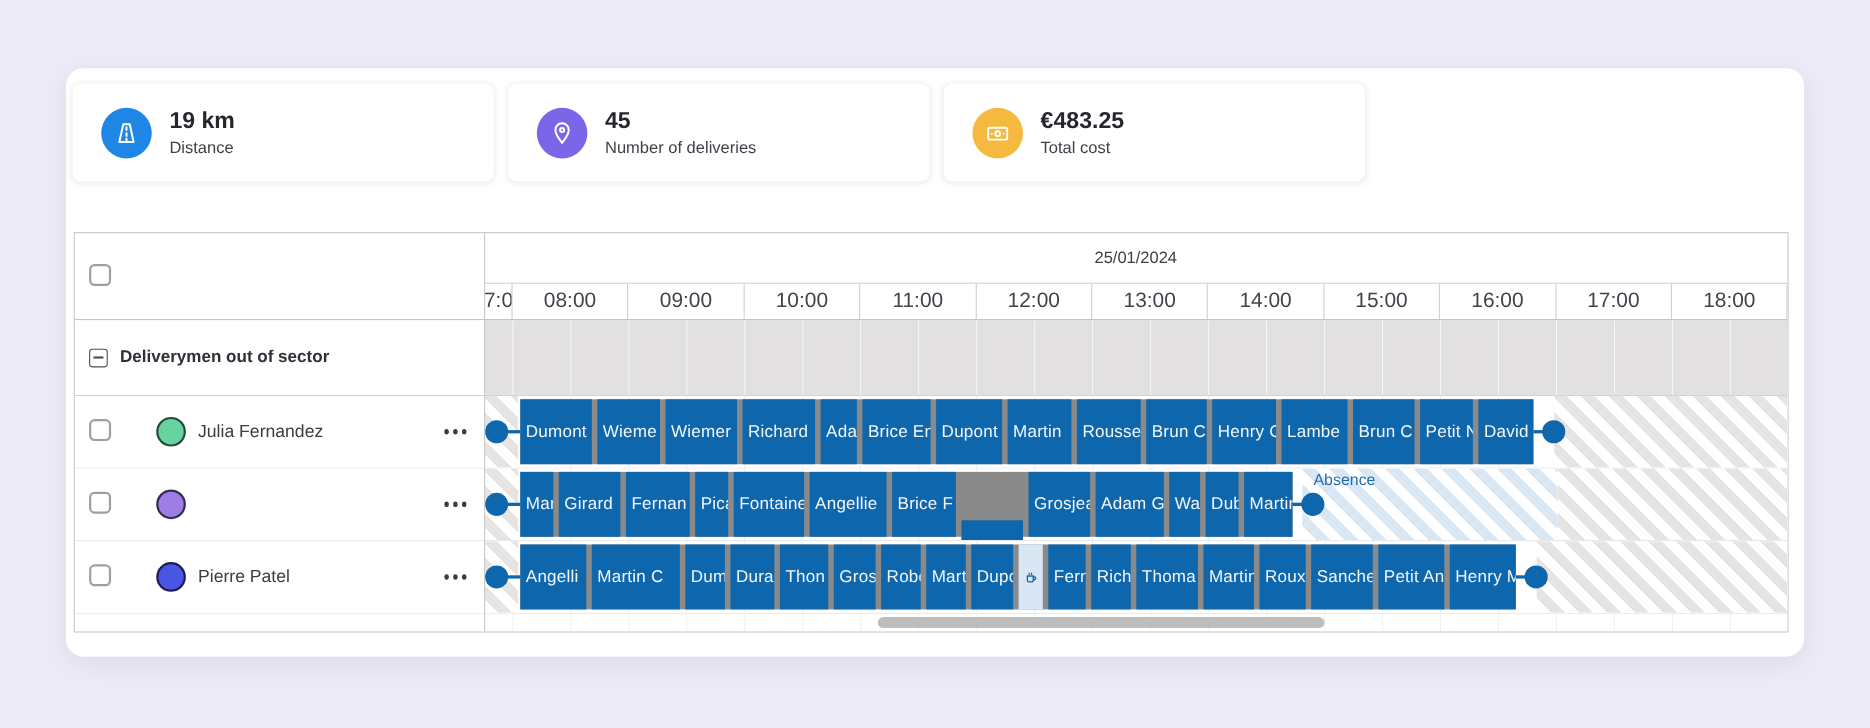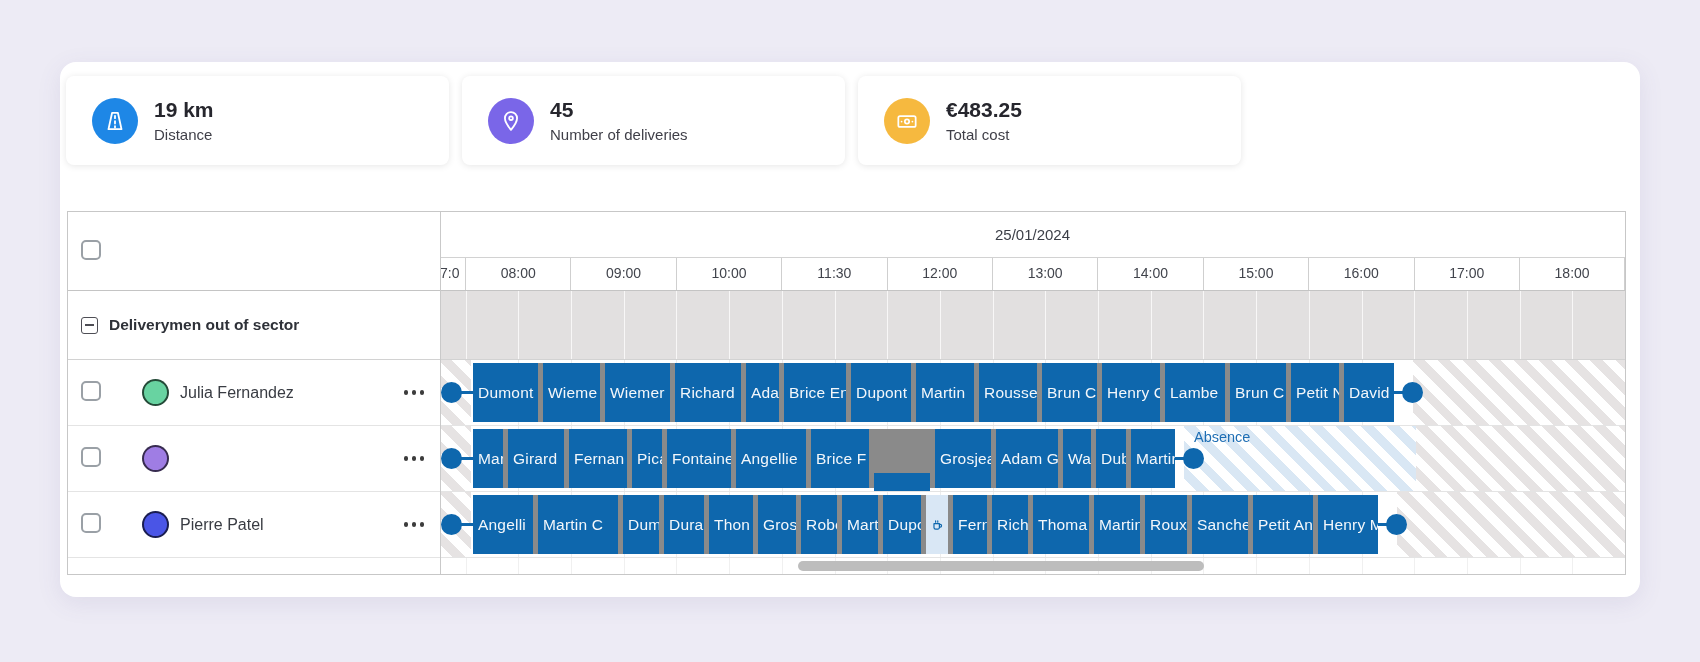--- a/index.html
+++ b/index.html
@@ -21,21 +21,21 @@
   
   .table { position:absolute; left:7px; top:149px; width:1559px; height:364px;
     border:1px solid #c7c7c7; background:#fff; overflow:hidden; }
   .vdivider { position:absolute; left:372px; top:0; width:1px; height:100%; background:#c9c9c9; z-index:6; }
 
   .table-header { position:relative; height:79px; border-bottom:1px solid #c4c4c4; }
   .hdr-date { margin-left:372px; width:1185px; height:46px; line-height:46px; text-align:center;
     font-size:15px; color:#3c3f47; border-bottom:1px solid #d2d2d2; }
   .hours-row { margin-left:372px; width:1185px; height:32px; display:flex; overflow:hidden; }
   .hour-cell { flex:none; width:105.4px; height:32px; line-height:31px; text-align:center;
-    font-size:14px; color:#41444c; border-right:1px solid #cfcfcf; }
+    font-size:19px; color:#41444c; border-right:1px solid #cfcfcf; }
   .hour-cell.first { width:26px; overflow:hidden; text-align:left; }
   .hdr-checkbox { position:absolute; left:13px; top:28px; }
 
   .checkbox { width:20px; height:20px; border:2px solid #9aa0a6; border-radius:5px; background:#fff; display:inline-block; }
 
   .group-row { display:flex; height:69px; border-bottom:1px solid #d2d2d2; }
   .group-left { width:372px; display:flex; align-items:center; padding-left:13px; gap:11px; background:#fff; }
   .collapse-icon { width:17px; height:17px; border:1.5px solid #4e4e55; border-radius:3px; position:relative; flex:none; }
   .collapse-icon .minus { position:absolute; left:3px; top:6.5px; width:8.5px; height:1.8px; background:#4e4e55; }
   .group-label { font-size:15.5px; font-weight:700; color:#2e3138; }
@@ -122,21 +122,21 @@
 
   <div class="table">
     <div class="table-header">
       <span class="checkbox hdr-checkbox"></span>
       <div class="hdr-date">25/01/2024</div>
       <div class="hours-row" id="hours">
           <div class="hour-cell first">7:0</div>
           <div class="hour-cell">08:00</div>
           <div class="hour-cell">09:00</div>
           <div class="hour-cell">10:00</div>
-          <div class="hour-cell">11:30</div>
+          <div class="hour-cell">11:00</div>
           <div class="hour-cell">12:00</div>
           <div class="hour-cell">13:00</div>
           <div class="hour-cell">14:00</div>
           <div class="hour-cell">15:00</div>
           <div class="hour-cell">16:00</div>
           <div class="hour-cell">17:00</div>
           <div class="hour-cell">18:00</div>
         </div>
     </div>
 

